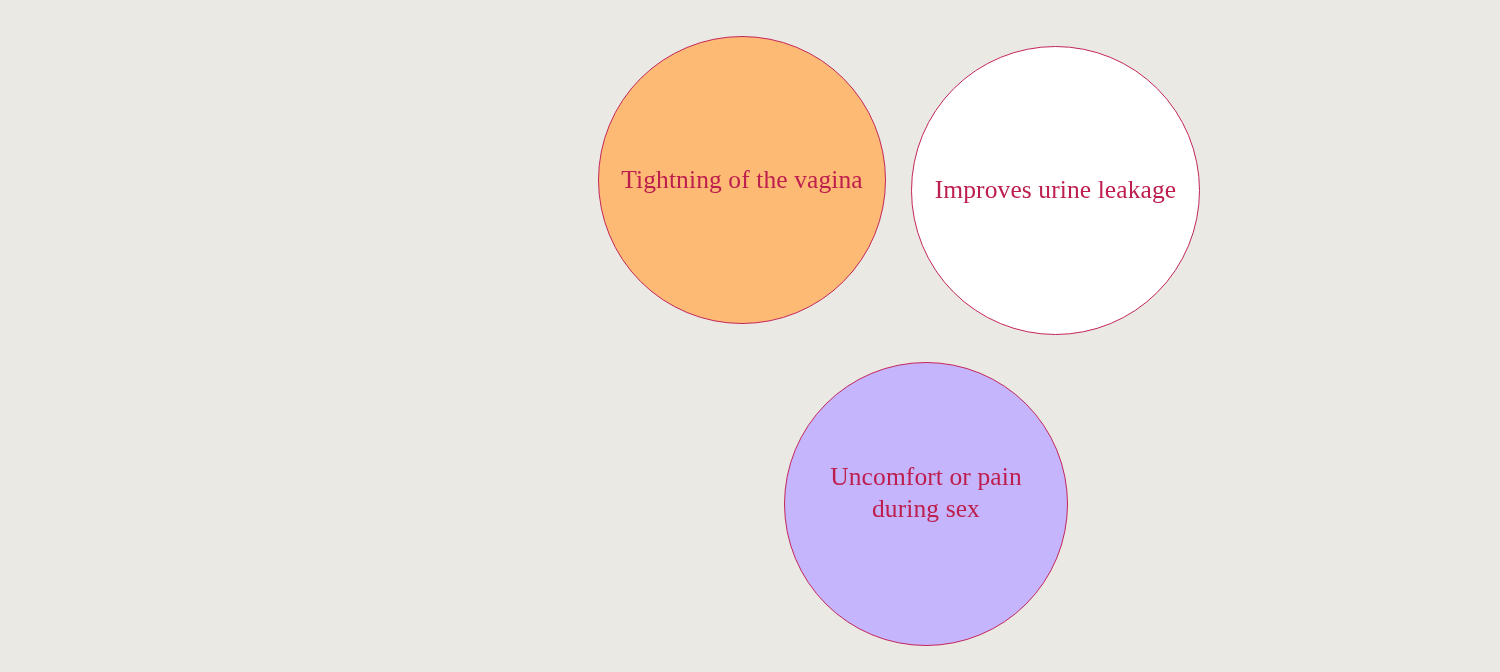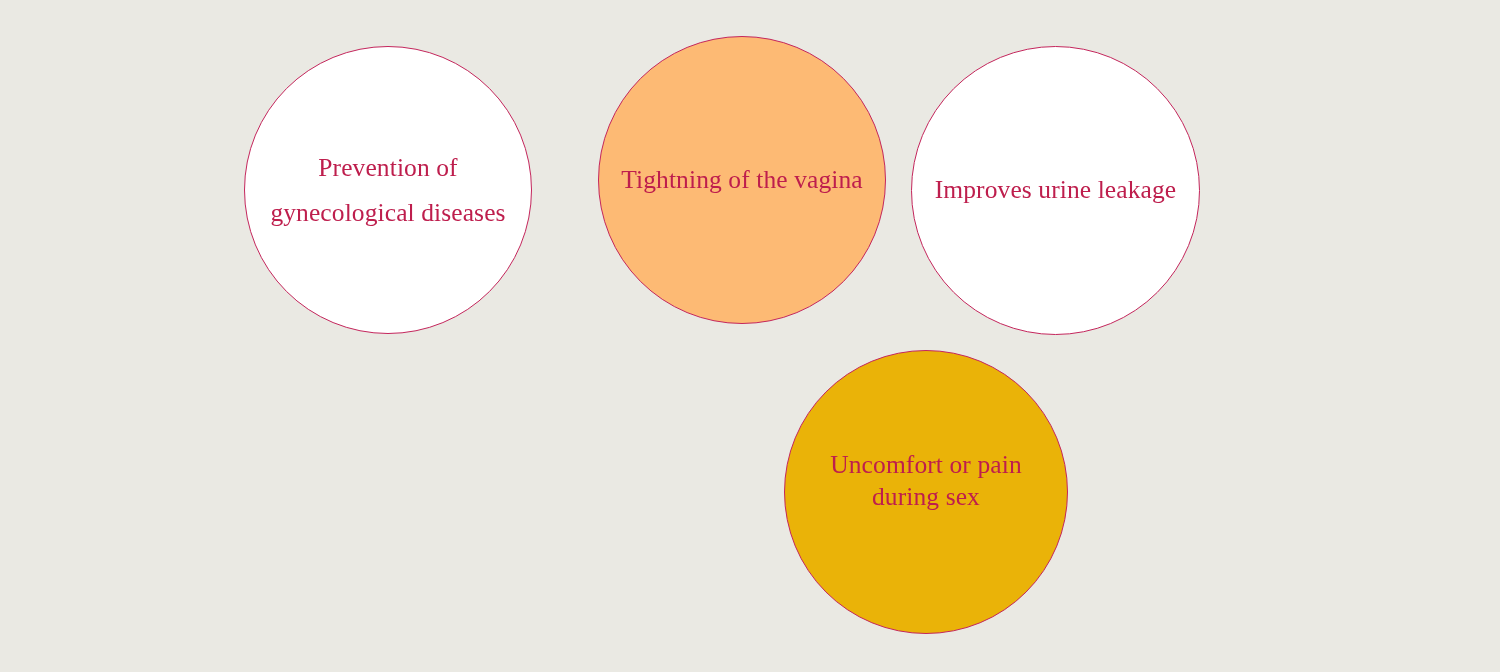--- a/index.html
+++ b/index.html
@@ -95,32 +95,28 @@
     line-height: 1.26;
     font-size: 25.5px;
     margin-top: -22px;
   }
 </style>
 </head>
 <body style="background: rgb(234, 233, 227);">
 
 <div id="diagram" style="width: 1500px; height: 672px; background: rgb(234, 233, 227);">
 
-  <div class="bubble" id="bubble-1" style="width: 288px; height: 288px; left: 244px; top: 46px; background: rgb(255, 255, 255); border-color: rgb(196, 38, 92);">
-    <span class="bubble-label" style="color: rgb(190, 30, 77);">Prevention of
-gynecological diseases</span>
-  </div>
 
   <div class="bubble" id="bubble-2" style="width: 288px; height: 288px; left: 598px; top: 36px; background: #fdba74; border-color: rgb(196, 38, 92);">
     <span class="bubble-label" style="color: rgb(190, 30, 77);">Tightning of the vagina</span>
   </div>
 
   <div class="bubble" id="bubble-3" style="width: 289px; height: 289px; left: 911px; top: 45.5px; background: rgb(255, 255, 255); border-color: rgb(196, 38, 92);">
     <span class="bubble-label" style="color: rgb(190, 30, 77);">Improves urine leakage</span>
   </div>
 
 
-  <div class="bubble" id="bubble-5" style="width: 284px; height: 284px; left: 784px; top: 350px; background: #eab308; border-color: rgb(196, 38, 92);">
+  <div class="bubble" id="bubble-5" style="width: 284px; height: 284px; left: 784px; top: 362px; background: #c4b5fd; border-color: rgb(196, 38, 92);">
     <span class="bubble-label" style="color: rgb(190, 30, 77);">Uncomfort or pain
 during sex</span>
   </div>
 
 </div>
 
 </body></html>

